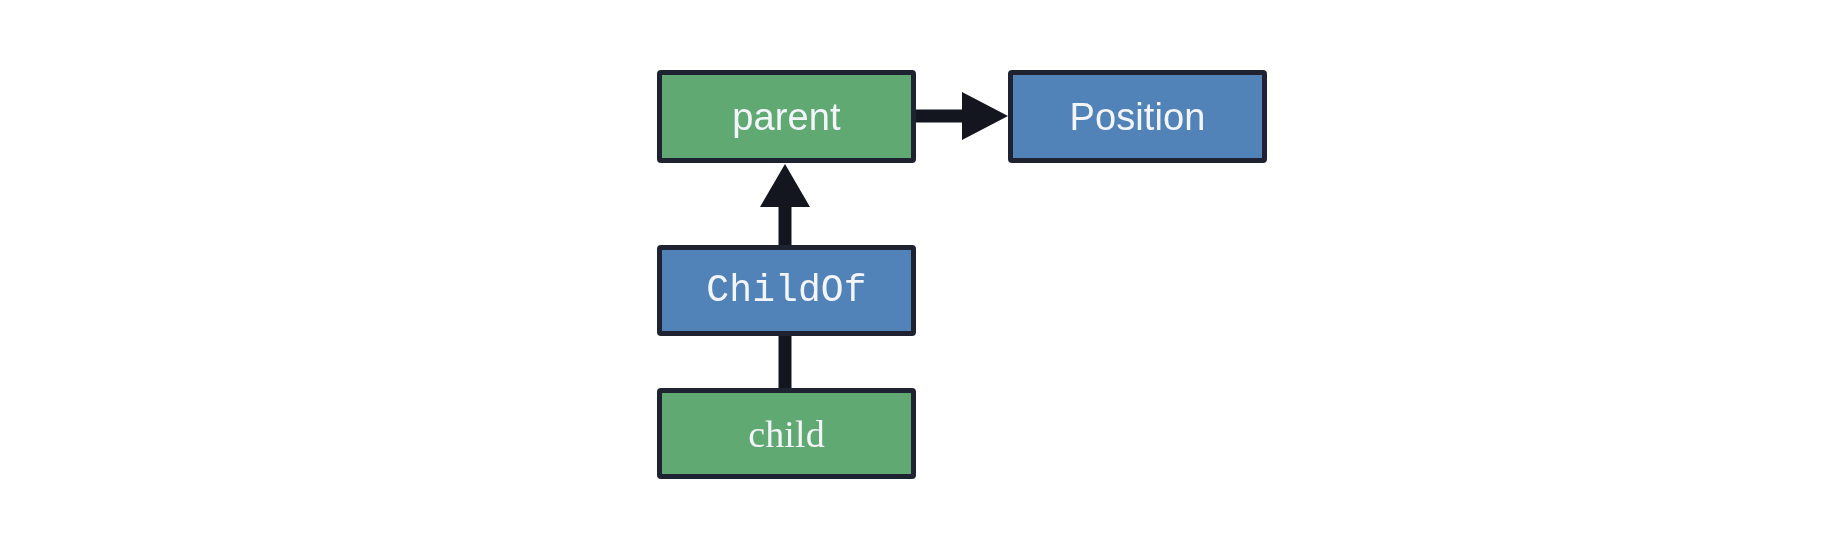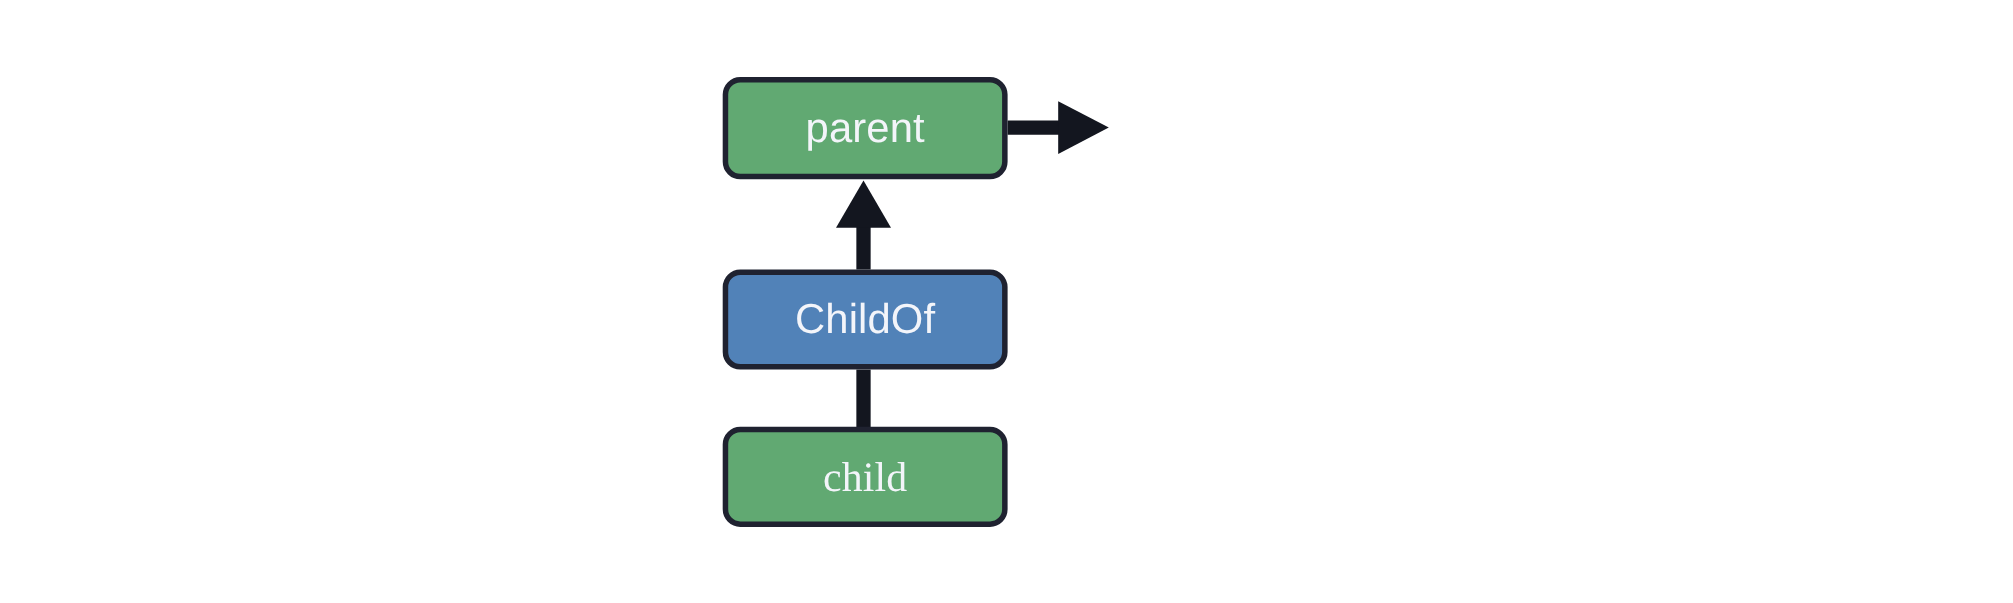--- a/index.html
+++ b/index.html
@@ -33,21 +33,21 @@
   }
 
   .node {
     position: absolute;
     box-sizing: border-box;
     display: flex;
     align-items: center;
     justify-content: center;
     border-style: solid;
     border-width: 5px;
-    border-radius: 16px;
+    border-radius: 4px;
     z-index: 2;
   }
 
   .node-label {
     font-size: 38px;
     line-height: 1;
     letter-spacing: 0.1px;
     color: #f3f5fa;
     white-space: nowrap;
     user-select: none;
@@ -64,20 +64,21 @@
     left: 1008px;
     top: 70px;
     width: 259px;
     height: 93px;
   }
   #node-childof {
     left: 657px;
     top: 245px;
     width: 259px;
     height: 91px;
+    font-family: Liberation Mono, monospace;
   }
   #node-child {
     left: 657px;
     top: 388px;
     width: 259px;
     height: 91px;
   }
 </style>
 </head>
 <body>
@@ -98,20 +99,23 @@
 
     <g>
       <line x1="785" y1="336" x2="785" y2="389" stroke="#13161f" stroke-width="13"></line>
     </g>
   </svg>
 
   <div class="node" id="node-parent" style="background:#61a972; border-color:#1f2230;">
     <span class="node-label">parent</span>
   </div>
 
+  <div class="node" id="node-position" style="background:#5182b8; border-color:#1f2230;">
+    <span class="node-label">Position</span>
+  </div>
 
   <div class="node" id="node-childof" style="background:#5182b8; border-color:#1f2230;">
     <span class="node-label">ChildOf</span>
   </div>
 
   <div class="node" id="node-child" style="background:#61a972; border-color:#1f2230;font-family:Liberation Serif, serif;">
     <span class="node-label">child</span>
   </div>
 
 </div>

